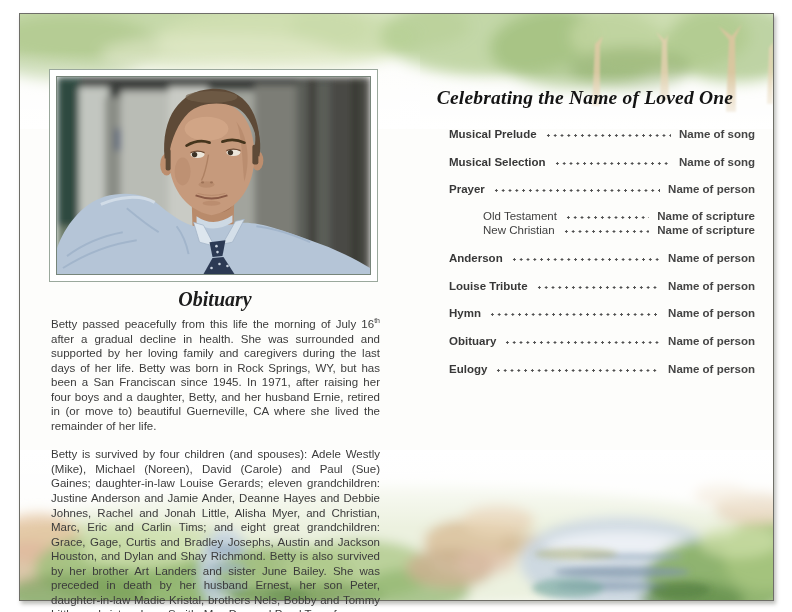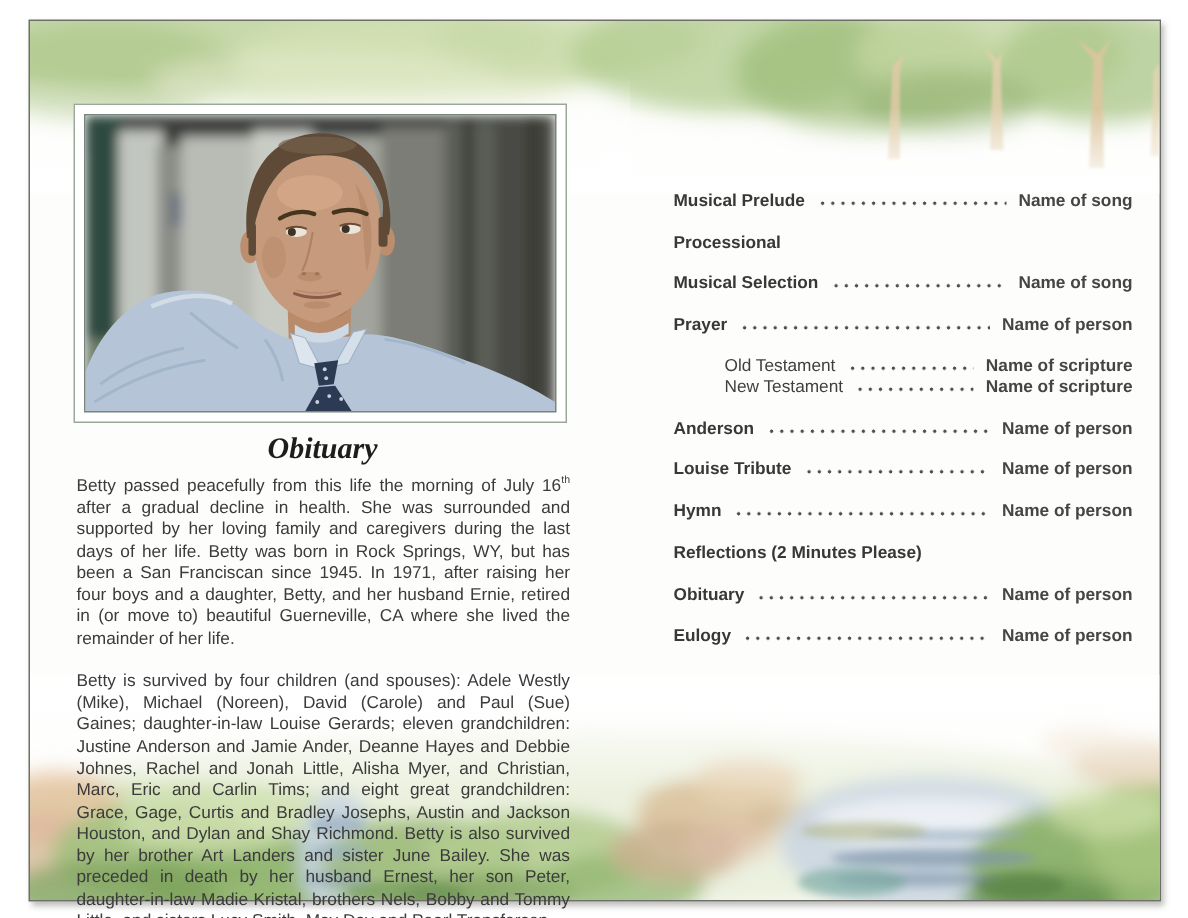--- a/index.html
+++ b/index.html
@@ -230,32 +230,30 @@
 
       <h2 class="obit-heading">Obituary</h2>
 
       <div class="obit-text">
         <p><span>Betty passed peacefully from this life the morning of July 16</span><sup>th</sup><span> after a gradual decline in health.  She was surrounded and supported by her loving family and caregivers during the last days of her life.  Betty was born in Rock Springs, WY, but has been a San Franciscan since 1945.  In 1971, after raising her four boys and a daughter, Betty, and her husband Ernie, retired in (or move to) beautiful Guerneville, CA where she lived the remainder of her life.</span></p>
         <p>Betty is survived by four children (and spouses): Adele Westly (Mike), Michael (Noreen), David (Carole) and Paul (Sue) Gaines; daughter-in-law Louise Gerards;  eleven grandchildren: Justine Anderson and Jamie Ander, Deanne Hayes and Debbie Johnes, Rachel and Jonah Little, Alisha Myer, and Christian, Marc, Eric and Carlin Tims;  and eight great grandchildren: Grace, Gage, Curtis and Bradley Josephs, Austin and Jackson Houston, and Dylan and Shay Richmond.  Betty is also survived by her brother Art Landers and sister June Bailey.  She was preceded in death by her husband Ernest, her son Peter, daughter-in-law Madie Kristal, brothers Nels, Bobby and Tommy Little, and sisters Lucy Smith, May Day and Pearl Transferson.</p>
       </div>
     </div>
 
     <div class="page right">
+      <h1 class="service-title">Celebrating the Name of Loved One</h1>
 
       <div class="program">
 
         <div class="prow">
           <span class="plabel">Musical Prelude</span>
           <span class="leader"></span>
           <span class="pvalue">Name of song</span>
         </div>
 
-        <div class="prow">
-          <span class="plabel">Processional</span>
-        </div>
 
 
 
         <div class="prow">
           <span class="plabel">Musical Selection</span>
           <span class="leader"></span>
           <span class="pvalue">Name of song</span>
         </div>
 
         <div class="prow">
@@ -263,21 +261,21 @@
           <span class="leader"></span>
           <span class="pvalue">Name of person</span>
         </div>
 
         <div class="prow sub">
           <span class="plabel">Old Testament</span>
           <span class="leader"></span>
           <span class="pvalue">Name of scripture</span>
         </div>
         <div class="prow sub last">
-          <span class="plabel">New Testament</span>
+          <span class="plabel">New Christian</span>
           <span class="leader"></span>
           <span class="pvalue">Name of scripture</span>
         </div>
 
         <div class="prow">
           <span class="plabel">Anderson</span>
           <span class="leader"></span>
           <span class="pvalue">Name of person</span>
         </div>
 
@@ -286,23 +284,20 @@
           <span class="leader"></span>
           <span class="pvalue">Name of person</span>
         </div>
 
         <div class="prow">
           <span class="plabel">Hymn</span>
           <span class="leader"></span>
           <span class="pvalue">Name of person</span>
         </div>
 
-        <div class="prow">
-          <span class="plabel">Reflections (2 Minutes Please)</span>
-        </div>
 
         <div class="prow">
           <span class="plabel">Obituary</span>
           <span class="leader"></span>
           <span class="pvalue">Name of person</span>
         </div>
 
         <div class="prow">
           <span class="plabel">Eulogy</span>
           <span class="leader"></span>

